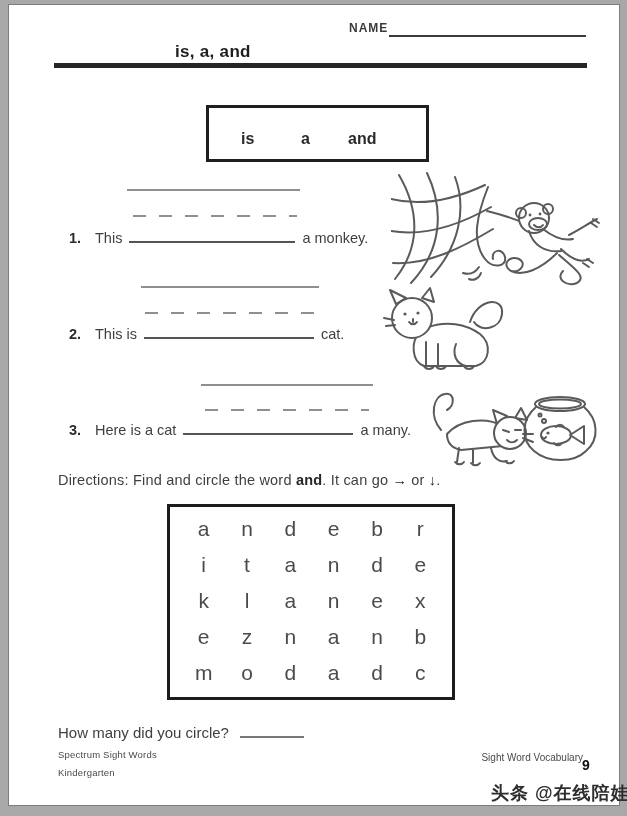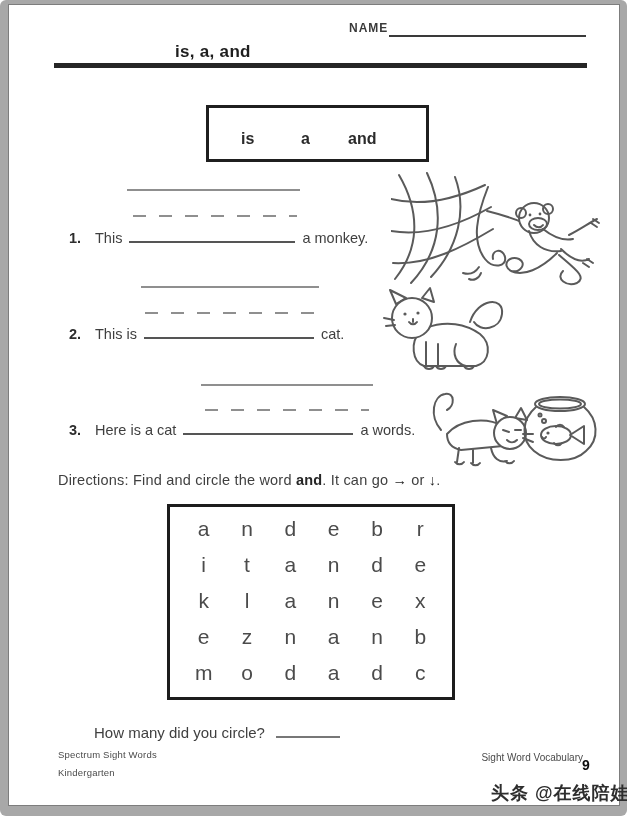--- a/index.html
+++ b/index.html
@@ -2,21 +2,20 @@
 <html><head>
 <meta charset="utf-8">
 <style>
   html,body{margin:0;padding:0;}
   .canvas{
     position:relative;
     width:627px;height:816px;
     background:#a8a8a8;
     font-family:"Liberation Sans","DejaVu Sans",sans-serif;
     overflow:hidden;
-    border-radius:6px;
   }
   .page{
     position:absolute;left:8px;top:4px;width:612px;height:802px;
     background:#ffffff;border:1px solid #7d7d7d;box-sizing:border-box;
     overflow:visible;
   }
   .abs{position:absolute;}
 
   
   .name-label{left:340px;top:16px;font-size:12px;font-weight:bold;color:#3a3a3a;letter-spacing:1px;}
@@ -50,21 +49,21 @@
   .s1 .blank{width:166px;} .s2 .blank{width:170px;} .s3 .blank{width:170px;}
 
   
   .search-box{left:158px;top:499px;width:260px;height:180px;border:3px solid #1c1c1c;
     display:grid;grid-template-columns:repeat(6,1fr);grid-template-rows:repeat(5,1fr);
     padding:4px 10px 6px 12px;box-sizing:content-box;}
   .ws-cell{display:flex;align-items:center;justify-content:center;
     font-size:21px;color:#4b4b4b;}
 
   
-  .how-many{left:49px;top:718px;font-size:15px;color:#3f3f3f;margin-left:36px;}
+  .how-many{left:49px;top:718px;font-size:15px;color:#3f3f3f;}
   .how-many .blank{width:64px;height:13px;border-bottom:2px solid #777;}
   .footer-small{font-size:9.5px;color:#4a4a4a;letter-spacing:.2px;}
   .footer-l1{left:49px;top:744px;}
   .footer-l2{left:49px;top:762px;}
   .footer-r{right:36px;top:747px;font-size:10px;color:#4a4a4a;}
   .page-num{left:573px;top:752px;font-size:14px;font-weight:900;color:#0d0d0d;}
   .watermark{left:482px;top:776px;font-size:18px;font-weight:bold;color:#2e2e2e;
     white-space:nowrap;letter-spacing:1px;}
 
   svg.lineart{position:absolute;}
@@ -149,21 +148,21 @@
       <path d="M42,80 C44,84 50,84 52,80 M54,80 C56,84 62,84 64,80"></path>
       <path d="M74,58 C70,68 74,78 84,80 M82,80 C84,84 90,84 92,80"></path>
     </svg>
 
     <div class="abs guide-solid" style="left:192px;top:379px;width:172px;"></div>
     <div class="abs guide-dashed" style="left:196px;top:404px;width:164px;"></div>
     <div class="abs sentence s3" style="left:60px;top:414px;">
       <span class="sent-num">3.</span>
       <span>Here is a cat</span>
       <span class="blank"></span>
-      <span>a words.</span>
+      <span>a many.</span>
     </div>
 
     <svg class="lineart" style="left:416px;top:381px;" width="110" height="82" viewBox="0 0 110 82">
       <path d="M16,44 C4,30 8,10 20,8 C30,6 30,20 22,24"></path>
       <path class="fillw" d="M22,48 C34,34 60,30 78,40 C86,46 86,56 78,60 L36,64 C26,62 22,56 22,48 Z"></path>
       <path class="fillw" d="M72,38 L68,24 L82,30 Z"></path>
       <path class="fillw" d="M90,32 L96,22 L102,34 Z"></path>
       <circle class="fillw" cx="85" cy="47" r="16"></circle>
       <path d="M78,44 L84,46 M90,44 L96,44"></path>
       <path d="M82,54 C85,57 89,57 92,54"></path>

